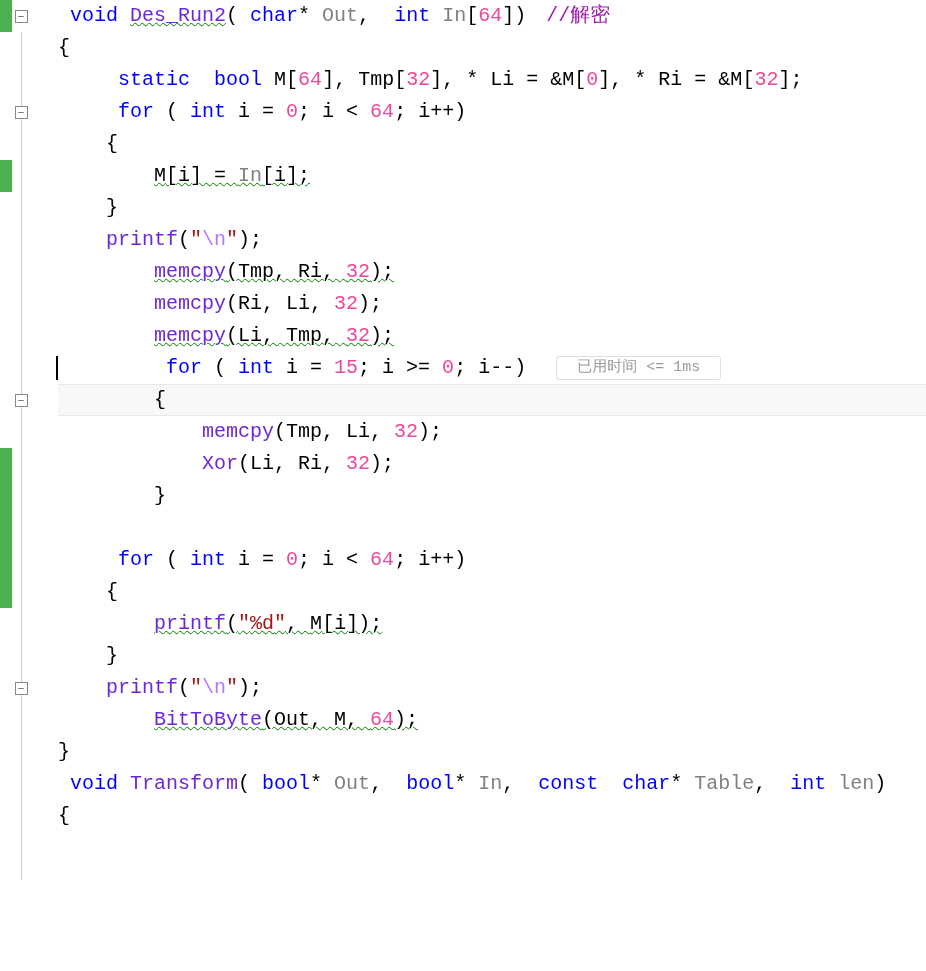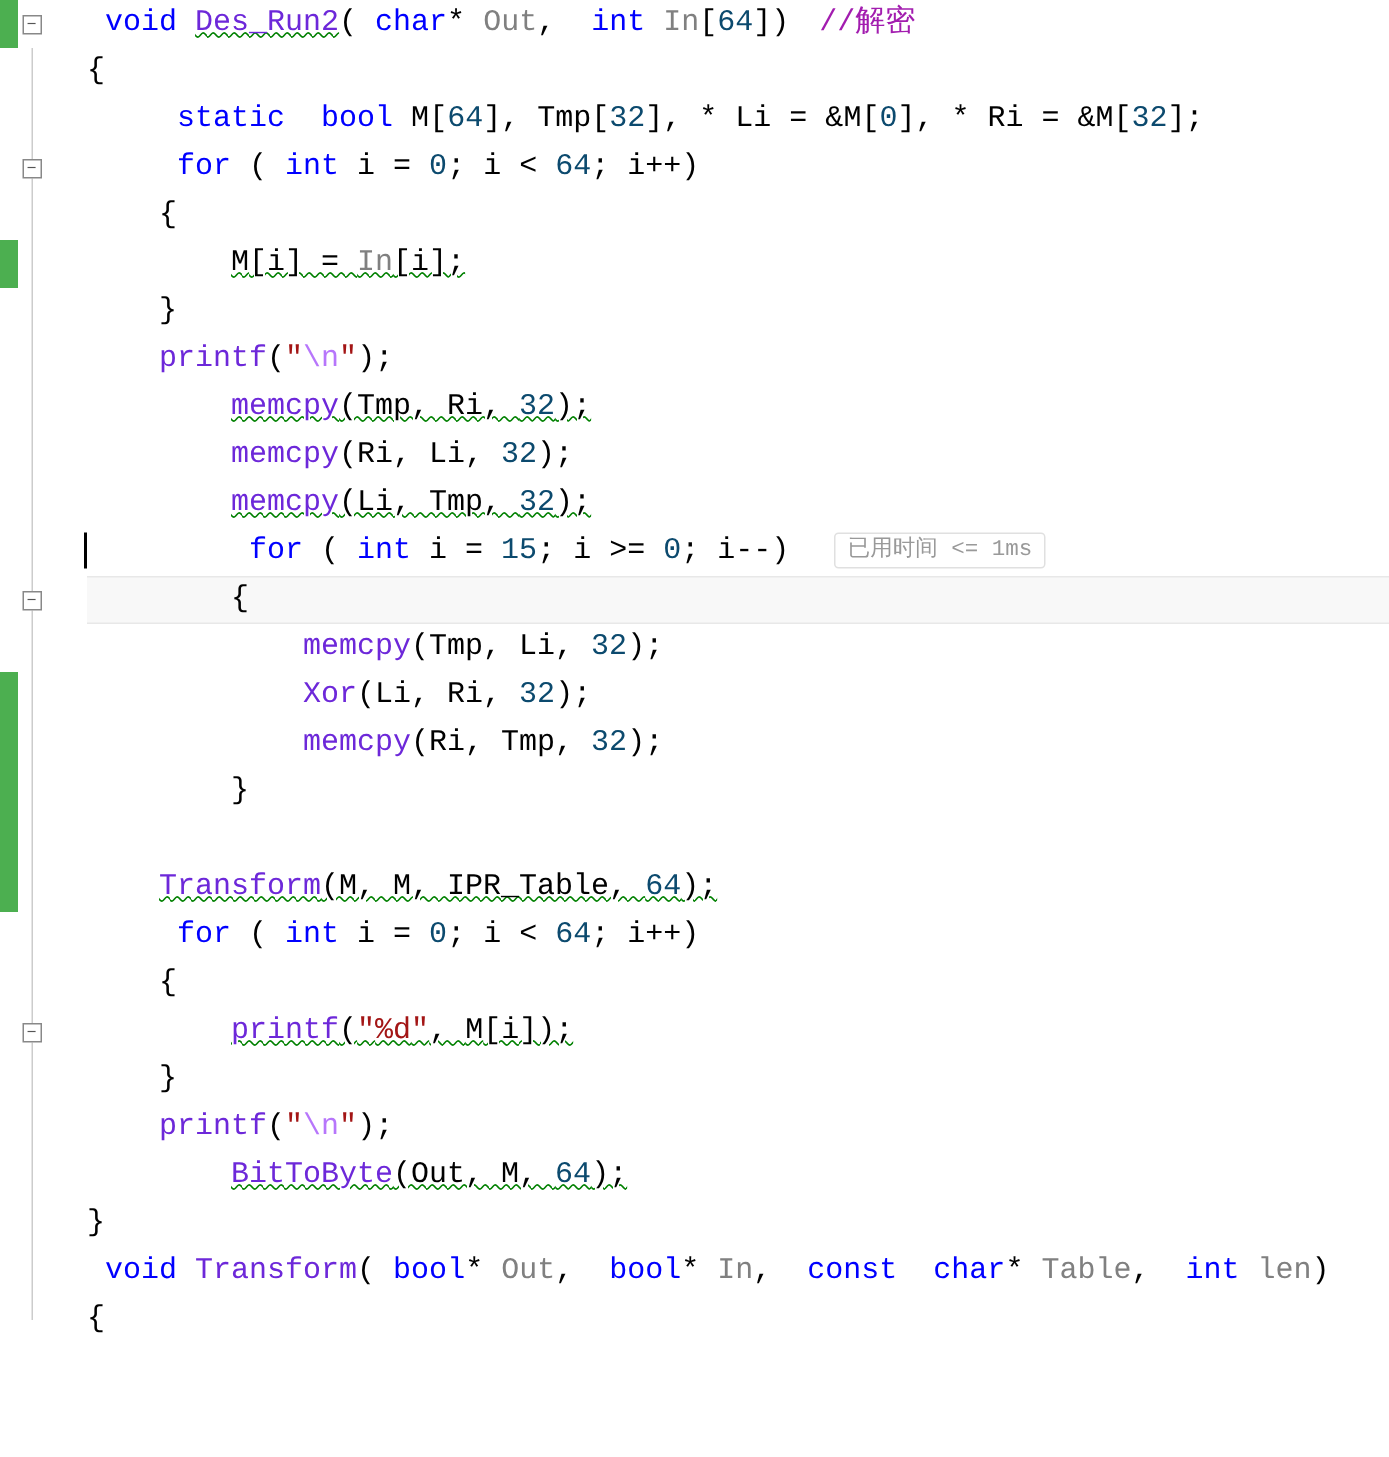--- a/index.html
+++ b/index.html
@@ -66,36 +66,36 @@
   }
   .line {
     height: 32px;
     white-space: pre;
     position: relative;
   }
   .kw { color: #0000ff; margin-left: 12px; }
   .fn { color: #6d28d9; }
   .id { color: #000000; }
   .param { color: #808080; text-align: right; }
-  .num { color: #0c4a6e; }
+  .num { color: #ec4899; }
   .str { color: #a31515; }
   .esc { color: #b776fb; }
   .op { color: #000000; }
   .cmt { color: #a21caf; margin-left: 20px; }
   .wavy {
     text-decoration-line: underline;
     text-decoration-style: wavy;
     text-decoration-color: #008000;
     text-decoration-thickness: 1px;
   }
   .perf-hint {
     display:inline-block;
     font-size: 15px;
     color: #999;
-    padding: 0 8px;
+    padding: 0 20px;
     border:1px solid #e0e0e0;
     border-radius:3px;
     margin-left: 30px;
     line-height:22px;
     vertical-align: middle;
   }
   .current-line-hl {
     position:absolute;
     left:0; right:0;
     height:32px;
@@ -283,27 +283,25 @@
 
     <div class="line"><span class="cursor-bar"></span>        <span class="kw">for</span><span class="op"> (</span><span class="kw">int</span><span class="id"> i = </span><span class="num">15</span><span class="op">; i &gt;= </span><span class="num">0</span><span class="op">; i--)</span><span class="perf-hint">已用时间 &lt;= 1ms</span></div>
 
     <div class="line">        <span class="op">{</span></div>
 
     <div class="line">            <span class="fn">memcpy</span><span class="op">(Tmp, Li, </span><span class="num">32</span><span class="op">);</span></div>
 
 
     <div class="line">            <span class="fn">Xor</span><span class="op">(Li, Ri, </span><span class="num">32</span><span class="op">);</span></div>
 
-    <div class="line">            <span class="fn">memcpy</span><span class="op">(Ri, Tmp, </span><span class="num">32</span><span class="op">);</span></div>
 
     <div class="line">        <span class="op">}</span></div>
 
     <div class="line"><span></span></div>
 
-    <div class="line">    <span class="wavy"><span class="fn">Transform</span><span class="op">(M, M, IPR_Table, </span><span class="num">64</span><span class="op">);</span></span></div>
 
     <div class="line">    <span class="kw">for</span><span class="op"> (</span><span class="kw">int</span><span class="id"> i = </span><span class="num">0</span><span class="op">; i &lt; </span><span class="num">64</span><span class="op">; i++)</span></div>
 
     <div class="line">    <span class="op">{</span></div>
 
     <div class="line">        <span class="wavy"><span class="fn">printf</span><span class="op">(</span><span class="str">"</span><span class="str">%d</span><span class="str">"</span><span class="op">, </span><span class="id">M</span><span class="op">[i]);</span></span></div>
 
     <div class="line">    <span class="op">}</span></div>
 
     <div class="line">    <span class="fn">printf</span><span class="op">(</span><span class="str">"</span><span class="esc">\n</span><span class="str">"</span><span class="op">);</span></div>

